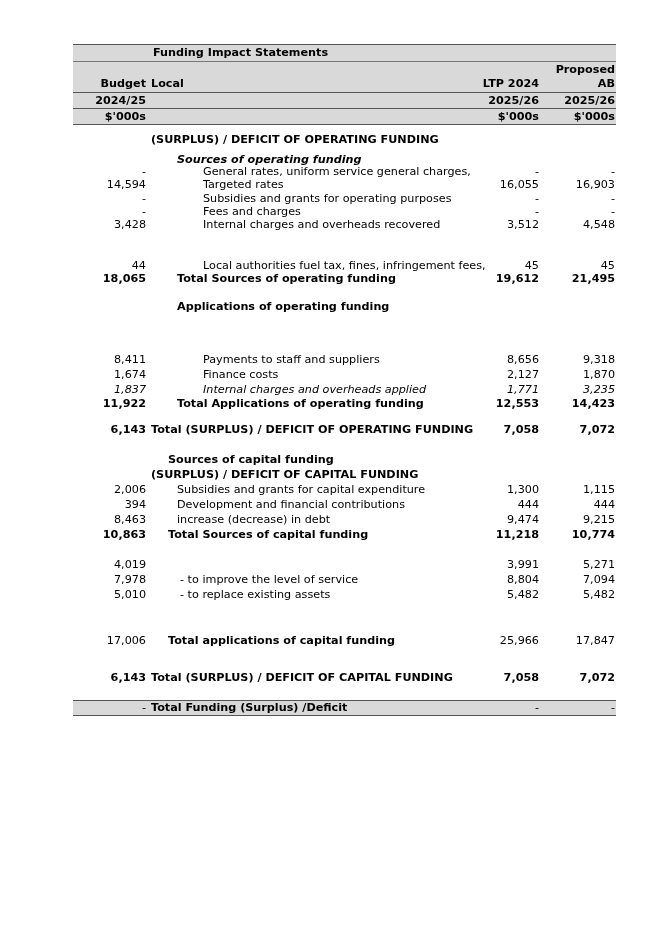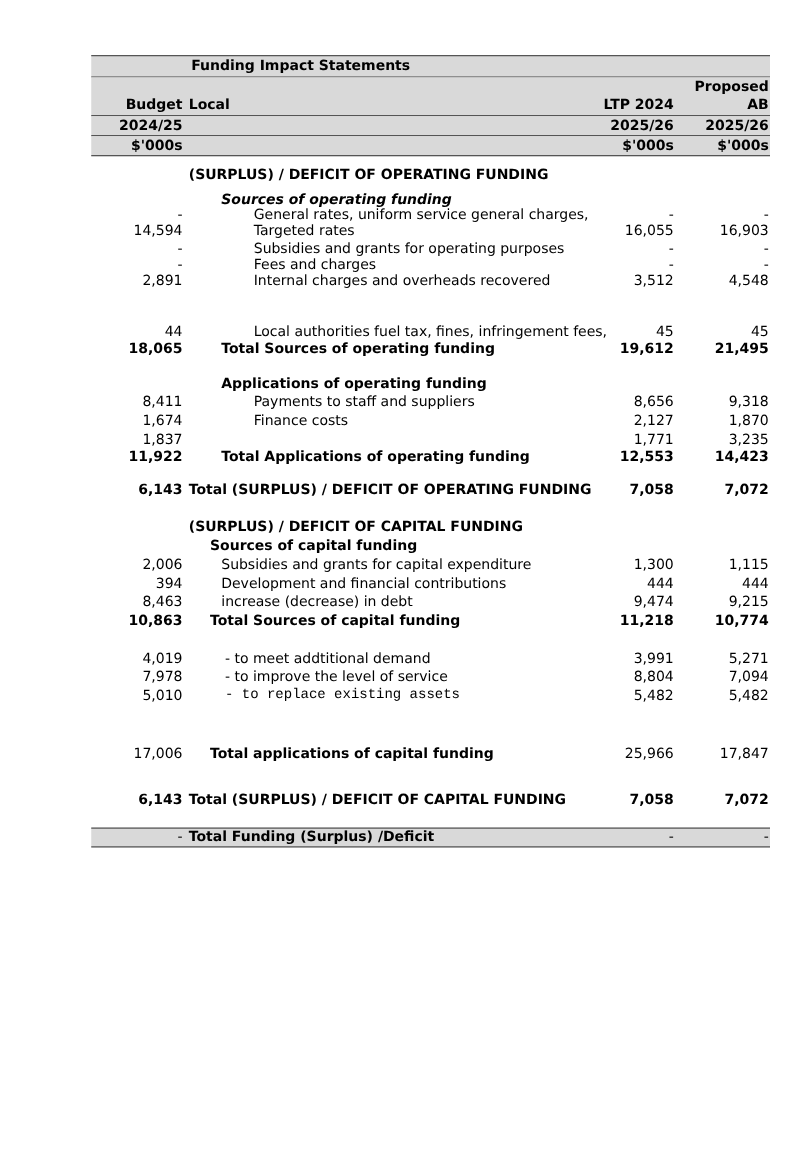--- a/index.html
+++ b/index.html
@@ -80,21 +80,21 @@
     <span class="c3">-</span>
     <span class="c4">-</span>
   </div>
   <div class="row" style="height:13px;line-height:13px;">
     <span class="c1">-</span>
     <span class="lbl" style="left:130px;">Fees and charges</span>
     <span class="c3">-</span>
     <span class="c4">-</span>
   </div>
   <div class="row" style="height:14px;">
-    <span class="c1">2,891</span>
+    <span class="c1">3,428</span>
     <span class="lbl" style="left:130px;">Internal charges and overheads recovered</span>
     <span class="c3">3,512</span>
     <span class="c4">4,548</span>
   </div>
   <div class="row" style="height:13px;line-height:13px;margin-top:27px;">
     <span class="c1">44</span>
     <span class="lbl" style="left:130px;">Local authorities fuel tax, fines, infringement fees,</span>
     <span class="c3">45</span>
     <span class="c4">45</span>
   </div>
@@ -102,58 +102,59 @@
     <span class="c1">18,065</span>
     <span class="lbl" style="left:104px;">Total Sources of operating funding</span>
     <span class="c3">19,612</span>
     <span class="c4">21,495</span>
   </div>
 
   <div style="height:14px;"></div>
   <div class="row b" style="height:15px;line-height:15px;">
     <span class="lbl" style="left:104px;">Applications of operating funding</span>
   </div>
-  <div class="row" style="height:15px;line-height:15px;">
+  <div class="row" style="height:15px;line-height:15px;margin-top:38px;">
     <span class="c1">8,411</span>
     <span class="lbl" style="left:130px;">Payments to staff and suppliers</span>
     <span class="c3">8,656</span>
     <span class="c4">9,318</span>
   </div>
   <div class="row" style="height:15px;line-height:15px;">
     <span class="c1">1,674</span>
     <span class="lbl" style="left:130px;">Finance costs</span>
     <span class="c3">2,127</span>
     <span class="c4">1,870</span>
   </div>
-  <div class="row" style="height:15px;line-height:15px;">
+  <div class="row" style="height:15px;line-height:15px;font-style:italic;">
     <span class="c1">1,837</span>
+    <span class="lbl" style="left:130px;">Internal charges and overheads applied</span>
     <span class="c3">1,771</span>
     <span class="c4">3,235</span>
   </div>
   <div class="row b" style="height:13px;line-height:13px;">
     <span class="c1">11,922</span>
     <span class="lbl" style="left:104px;">Total Applications of operating funding</span>
     <span class="c3">12,553</span>
     <span class="c4">14,423</span>
   </div>
 
   <div style="height:12px;"></div>
   <div class="row b" style="height:15px;line-height:15px;">
     <span class="c1">6,143</span>
     <span class="lbl" style="left:78px;">Total (SURPLUS) / DEFICIT OF OPERATING FUNDING</span>
     <span class="c3">7,058</span>
     <span class="c4">7,072</span>
   </div>
 
   <div style="height:15px;"></div>
   <div class="row b" style="height:15px;line-height:15px;">
+    <span class="lbl" style="left:95px;">Sources of capital funding</span>
+  </div>
+  <div class="row b" style="height:15px;line-height:15px;">
     <span class="lbl" style="left:78px;">(SURPLUS) / DEFICIT OF CAPITAL FUNDING</span>
-  </div>
-  <div class="row b" style="height:15px;line-height:15px;">
-    <span class="lbl" style="left:95px;">Sources of capital funding</span>
   </div>
   <div class="row" style="height:15px;line-height:15px;">
     <span class="c1">2,006</span>
     <span class="lbl" style="left:104px;">Subsidies and grants for capital expenditure</span>
     <span class="c3">1,300</span>
     <span class="c4">1,115</span>
   </div>
   <div class="row" style="height:15px;line-height:15px;">
     <span class="c1">394</span>
     <span class="lbl" style="left:104px;">Development and financial contributions</span>
@@ -169,33 +170,32 @@
   <div class="row b" style="height:15px;line-height:15px;">
     <span class="c1">10,863</span>
     <span class="lbl" style="left:95px;">Total Sources of capital funding</span>
     <span class="c3">11,218</span>
     <span class="c4">10,774</span>
   </div>
 
   <div style="height:15px;"></div>
   <div class="row" style="height:15px;line-height:15px;">
     <span class="c1">4,019</span>
-    <span class="lbl" style="left:107px;">- to meet addtitional demand</span>
     <span class="c3">3,991</span>
     <span class="c4">5,271</span>
   </div>
   <div class="row" style="height:15px;line-height:15px;">
     <span class="c1">7,978</span>
     <span class="lbl" style="left:107px;">- to improve the level of service</span>
     <span class="c3">8,804</span>
     <span class="c4">7,094</span>
   </div>
   <div class="row" style="height:15px;line-height:15px;">
     <span class="c1">5,010</span>
-    <span class="lbl" style="left:107px;font-family:Liberation Mono, monospace;">- to replace existing assets</span>
+    <span class="lbl" style="left:107px;">- to replace existing assets</span>
     <span class="c3">5,482</span>
     <span class="c4">5,482</span>
   </div>
 
   <div style="height:31px;"></div>
   <div class="row" style="height:15px;line-height:15px;">
     <span class="c1">17,006</span>
     <span class="lbl b" style="left:95px;">Total applications of capital funding</span>
     <span class="c3">25,966</span>
     <span class="c4">17,847</span>

